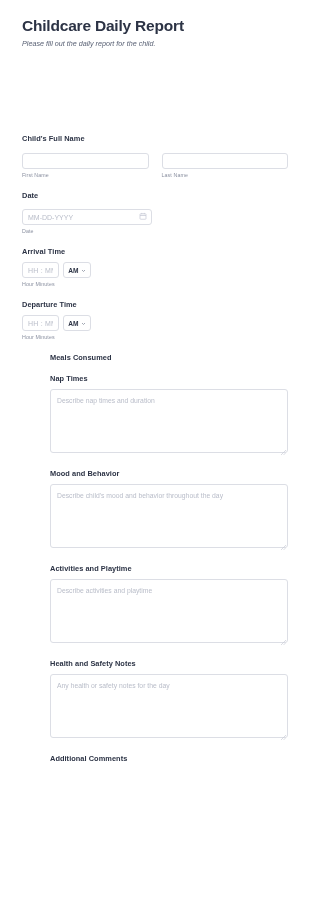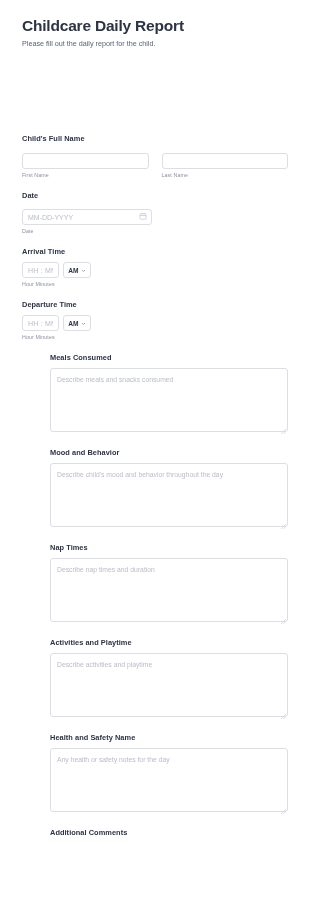--- a/index.html
+++ b/index.html
@@ -38,20 +38,21 @@
     color: #2c3345;
     letter-spacing: -0.2px;
     line-height: 1.25;
   }
 
   .form-subtitle {
     font-size: 7.2px;
     color: #5a6275;
     margin-top: 4px;
     line-height: 1.4;
+    font-style: italic;
   }
 
   .header-divider {
     height: 1px;
     background: #e9eaee;
     width: 100%;
   }
 
   
   .form-body {
@@ -282,64 +283,57 @@
           <svg class="chevron-down" viewBox="0 0 10 10" fill="none" stroke="currentColor" stroke-width="1.6">
             <polyline points="2,4 5,7 8,4"></polyline>
           </svg>
         </div>
       </div>
       <span class="sub-label">Hour Minutes</span>
     </div>
 
     <div class="textarea-block">
       <label class="field-label">Meals Consumed</label>
+    </div>
+
+    <div class="textarea-block">
+      <label class="field-label">Nap Times</label>
       <div class="ta-wrap">
-        <textarea class="text-area" placeholder="Describe meals and snacks consumed" style=""></textarea>
+        <textarea class="text-area" placeholder="Describe nap times and duration" style=""></textarea>
         <svg class="resize-grip" viewBox="0 0 6 6" stroke="currentColor" stroke-width="0.8">
           <line x1="0" y1="6" x2="6" y2="0"></line>
           <line x1="3" y1="6" x2="6" y2="3"></line>
         </svg>
       </div>
     </div>
 
     <div class="textarea-block">
       <label class="field-label">Mood and Behavior</label>
       <div class="ta-wrap">
         <textarea class="text-area" placeholder="Describe child's mood and behavior throughout the day" style=""></textarea>
         <svg class="resize-grip" viewBox="0 0 6 6" stroke="currentColor" stroke-width="0.8">
           <line x1="0" y1="6" x2="6" y2="0"></line>
           <line x1="3" y1="6" x2="6" y2="3"></line>
         </svg>
       </div>
     </div>
 
     <div class="textarea-block">
-      <label class="field-label">Nap Times</label>
-      <div class="ta-wrap">
-        <textarea class="text-area" placeholder="Describe nap times and duration" style=""></textarea>
-        <svg class="resize-grip" viewBox="0 0 6 6" stroke="currentColor" stroke-width="0.8">
-          <line x1="0" y1="6" x2="6" y2="0"></line>
-          <line x1="3" y1="6" x2="6" y2="3"></line>
-        </svg>
-      </div>
-    </div>
-
-    <div class="textarea-block">
       <label class="field-label">Activities and Playtime</label>
       <div class="ta-wrap">
         <textarea class="text-area" placeholder="Describe activities and playtime" style=""></textarea>
         <svg class="resize-grip" viewBox="0 0 6 6" stroke="currentColor" stroke-width="0.8">
           <line x1="0" y1="6" x2="6" y2="0"></line>
           <line x1="3" y1="6" x2="6" y2="3"></line>
         </svg>
       </div>
     </div>
 
     <div class="textarea-block">
-      <label class="field-label">Health and Safety Name</label>
+      <label class="field-label">Health and Safety Notes</label>
       <div class="ta-wrap">
         <textarea class="text-area" placeholder="Any health or safety notes for the day" style=""></textarea>
         <svg class="resize-grip" viewBox="0 0 6 6" stroke="currentColor" stroke-width="0.8">
           <line x1="0" y1="6" x2="6" y2="0"></line>
           <line x1="3" y1="6" x2="6" y2="3"></line>
         </svg>
       </div>
     </div>
 
     <div class="textarea-block">

